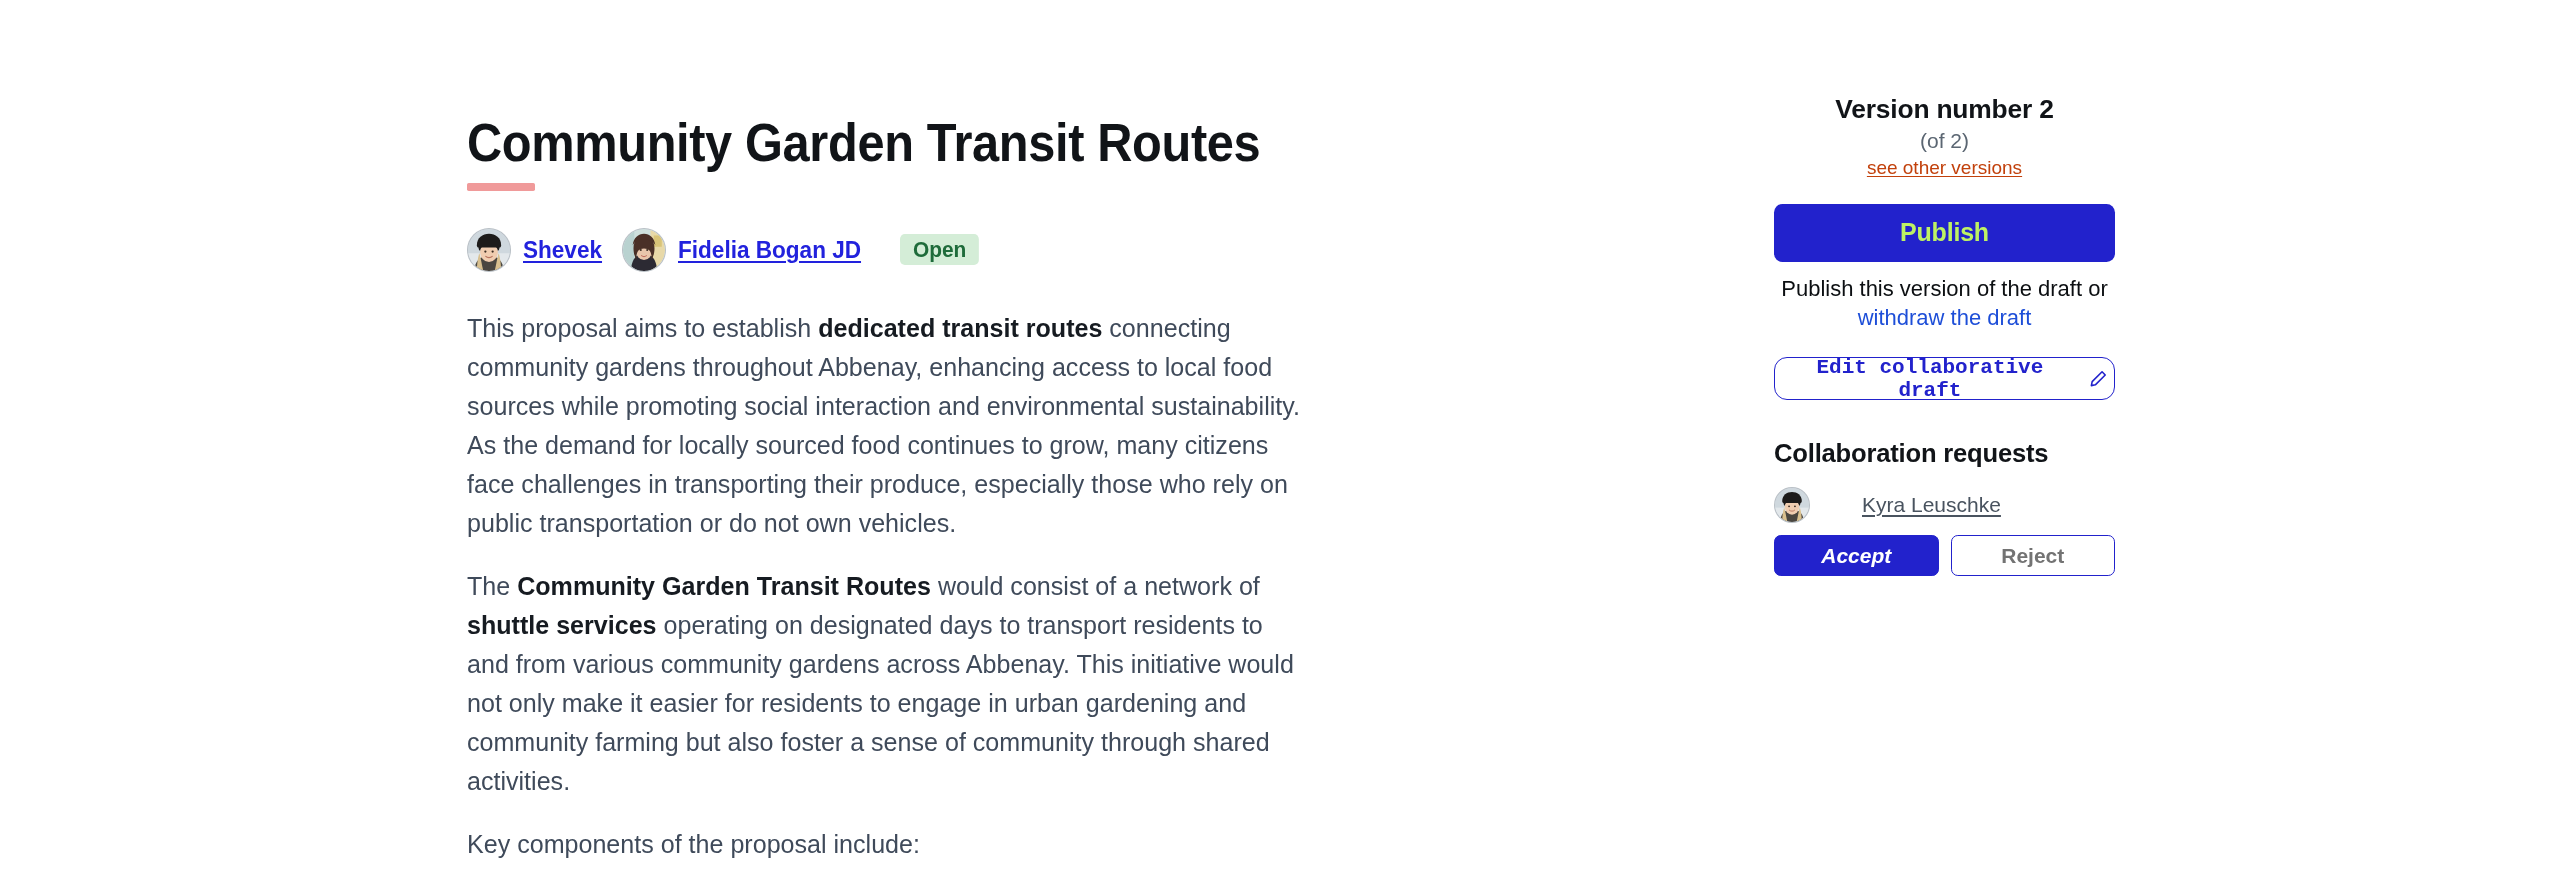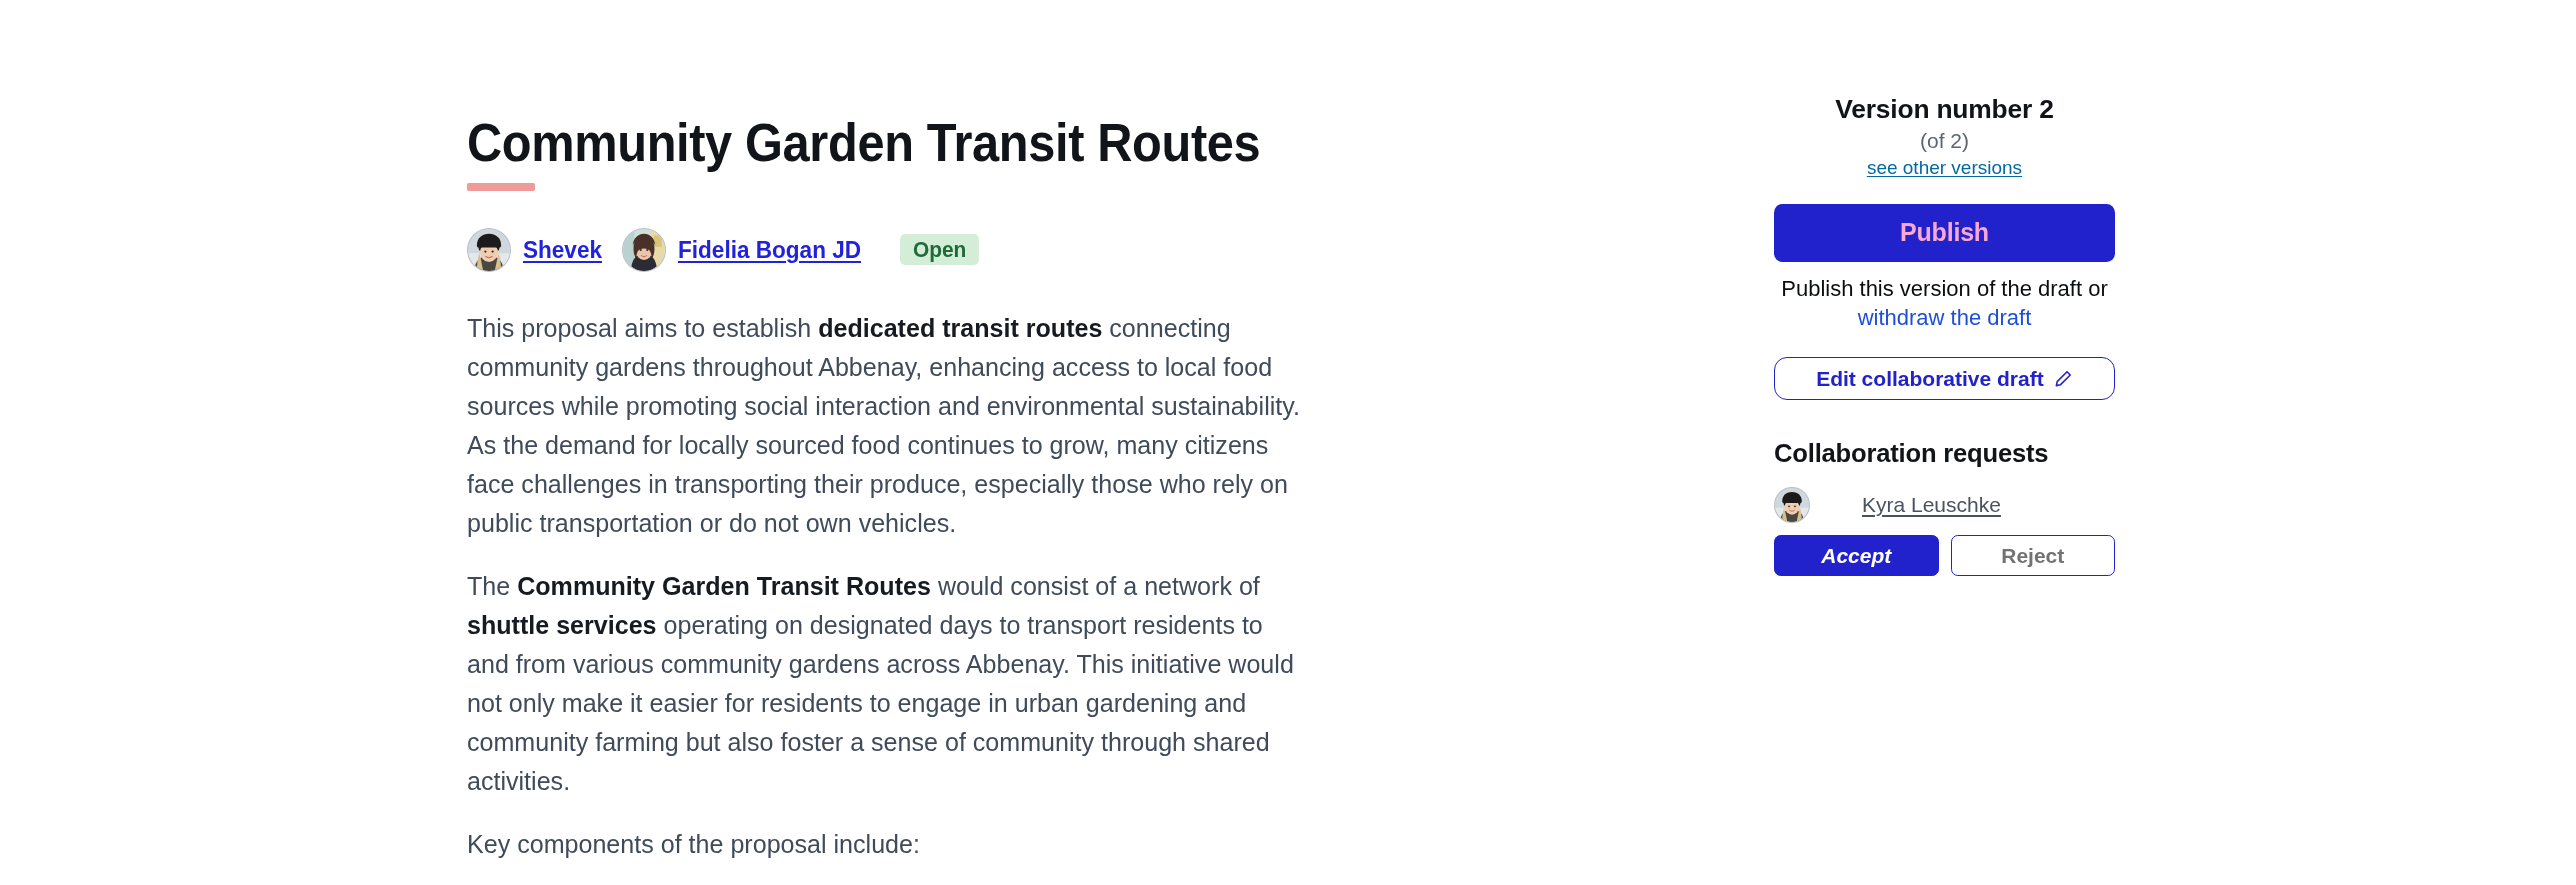--- a/index.html
+++ b/index.html
@@ -152,36 +152,36 @@
   }
   .version-sub {
     margin-top: 5.1px;
     font-size: 21px;
     color: #5b6672;
     line-height: 1.15;
   }
   .version-link {
     margin-top: 3.4px;
     font-size: 19px;
-    color: #0369a1;
+    color: #c2410c;
     text-decoration: underline;
     text-underline-offset: 1.7px;
     line-height: 1.2;
     cursor: pointer;
   }
 
   .btn-publish {
     display: block;
     margin: 24px auto 12px auto;
     width: 341px;
     height: 58px;
     border: none;
     border-radius: 8.5px;
     background: #2222CC;
-    color: #f9a8d4;
+    color: #bef264;
     font-family: "Liberation Sans", sans-serif;
     font-size: 25px;
     font-weight: 700;
     cursor: pointer;
     letter-spacing: -0.2px;
   }
 
   .publish-note {
     margin-top: 12px;
     font-size: 22px;
@@ -201,21 +201,21 @@
     justify-content: center;
     gap: 10.2px;
     margin: 25.6px auto 0 auto;
     width: 341px;
     height: 43px;
     box-sizing: border-box;
     border: 1.7px solid #2222CC;
     border-radius: 13px;
     background: #ffffff;
     color: #2222CC;
-    font-family: Liberation Sans, sans-serif;
+    font-family: Liberation Mono, monospace;
     font-size: 21px;
     font-weight: 700;
     cursor: pointer;
   }
   .pencil-icon { display: inline-block; width: 19px; height: 19px; }
   .pencil-icon svg { display: block; }
 
   .collab-heading {
     margin: 39px 0 0 0;
     text-align: left;

